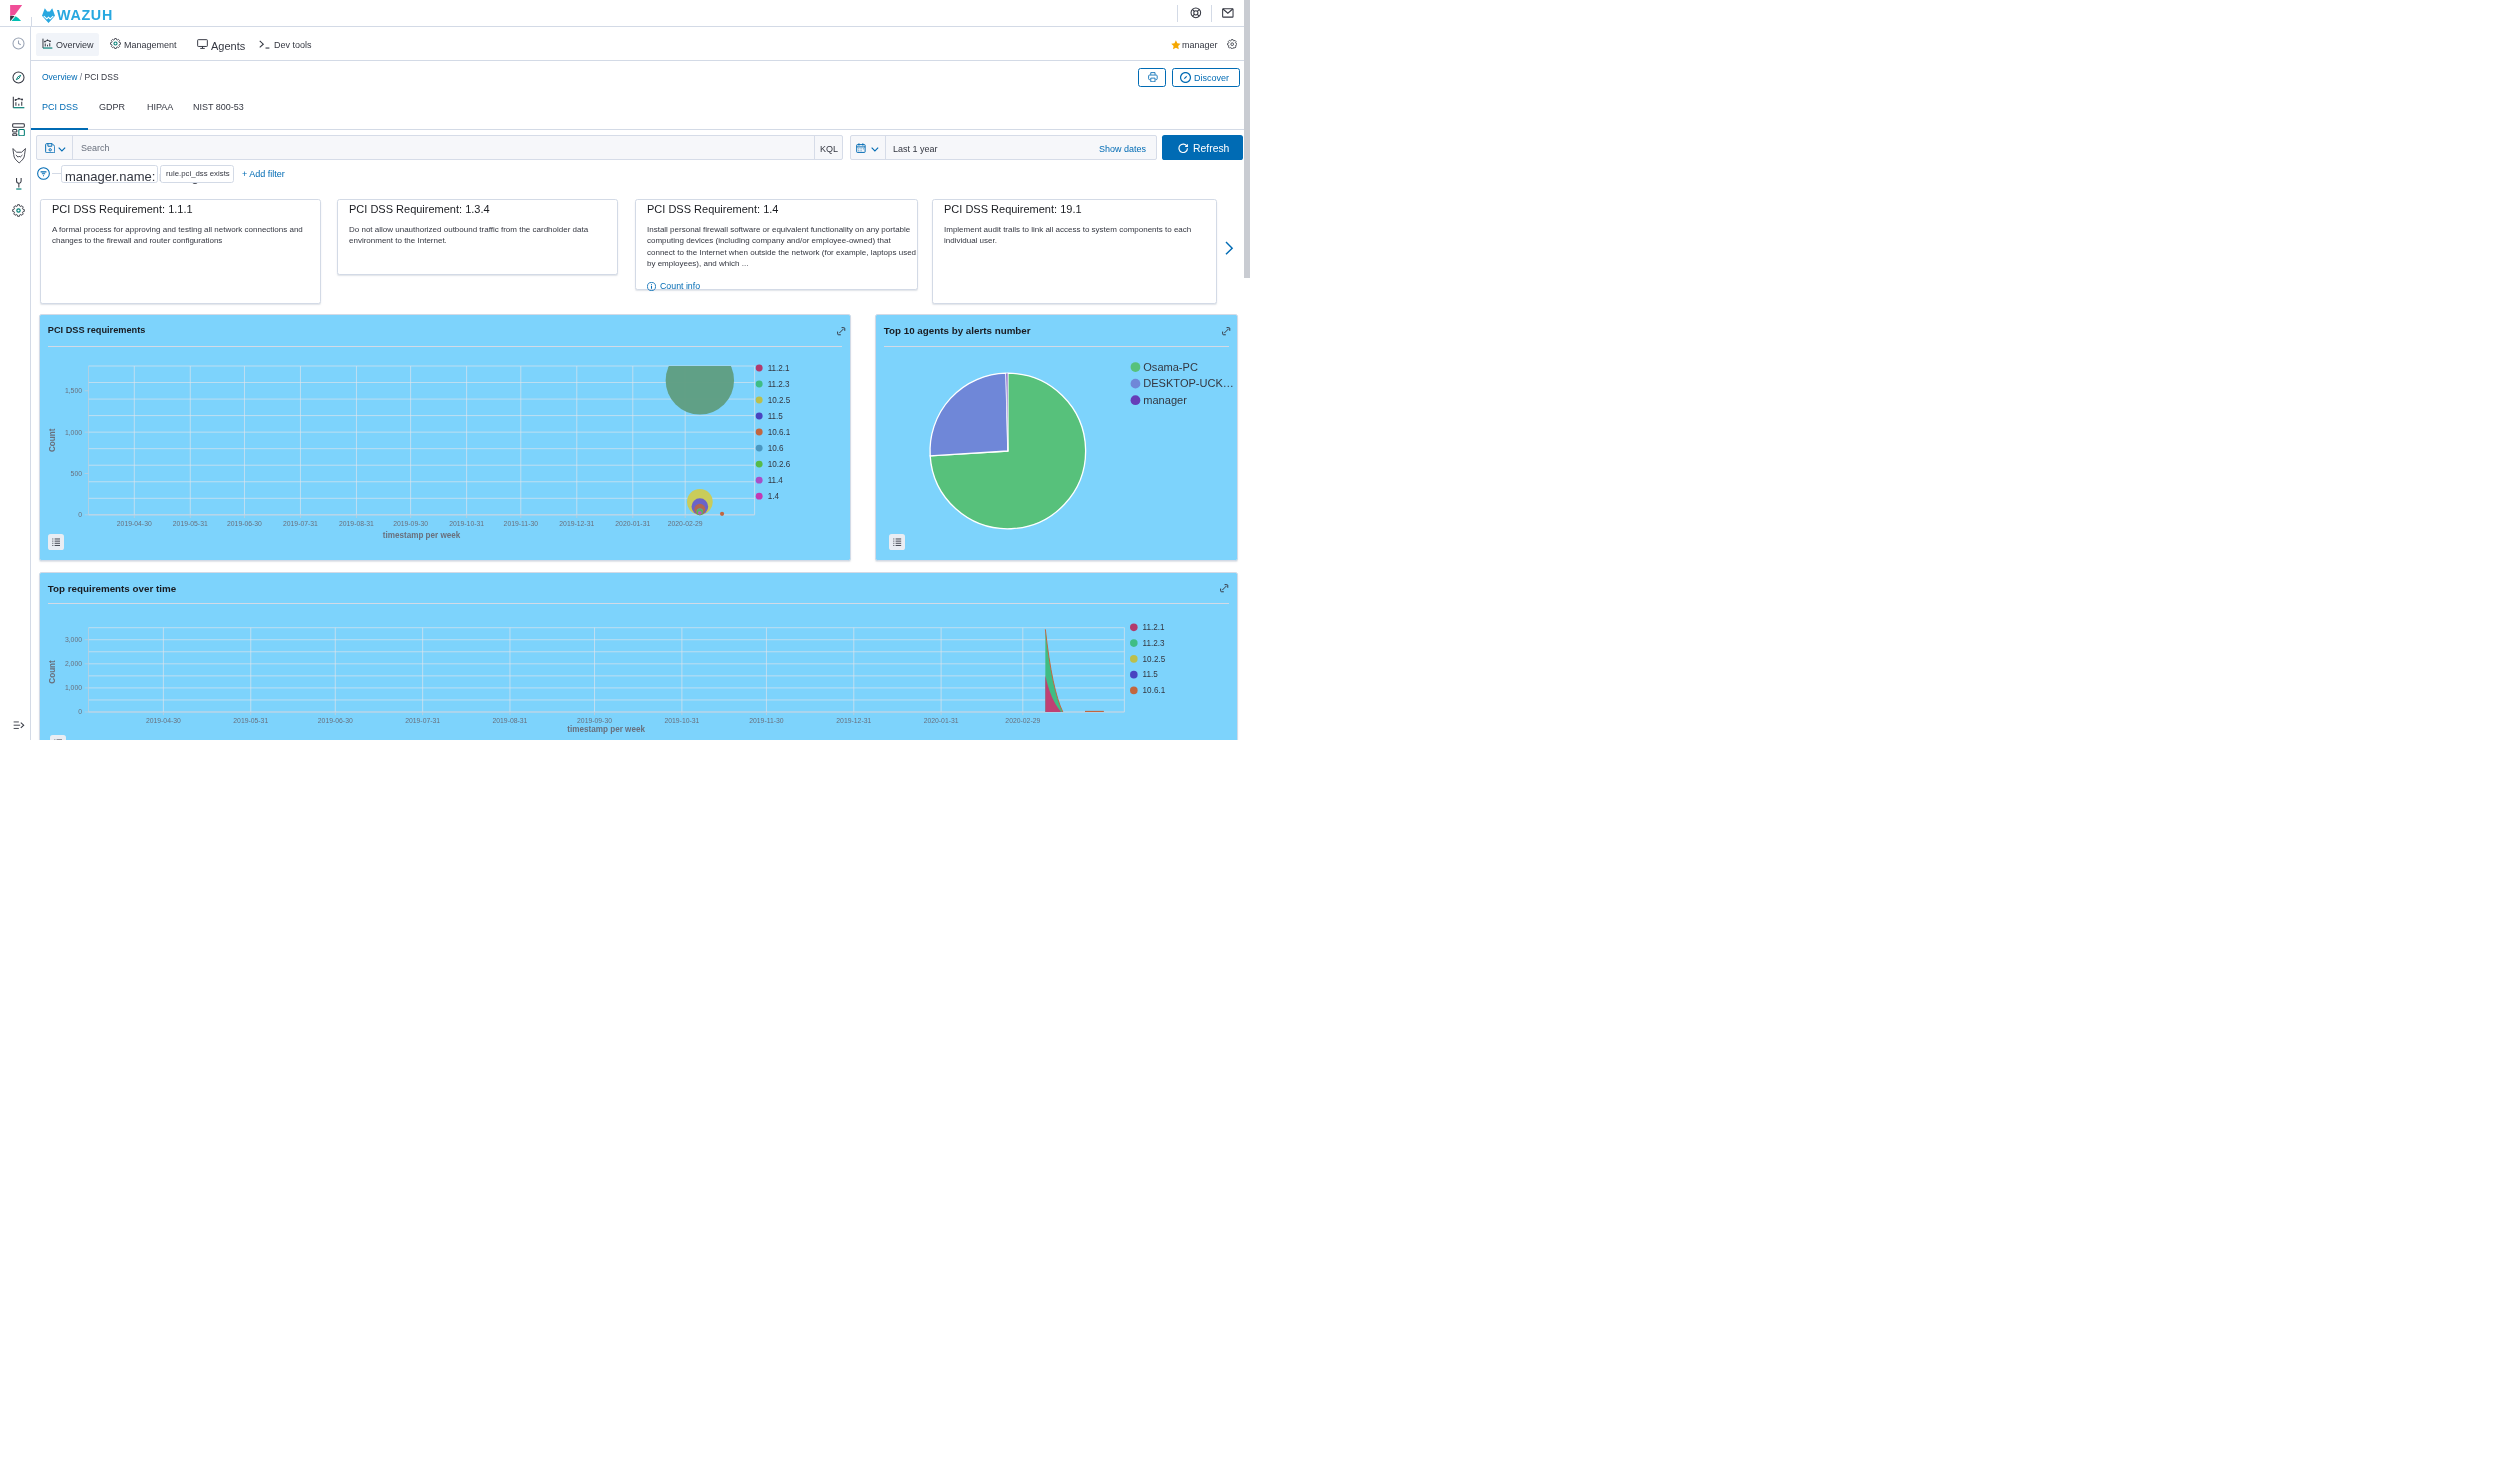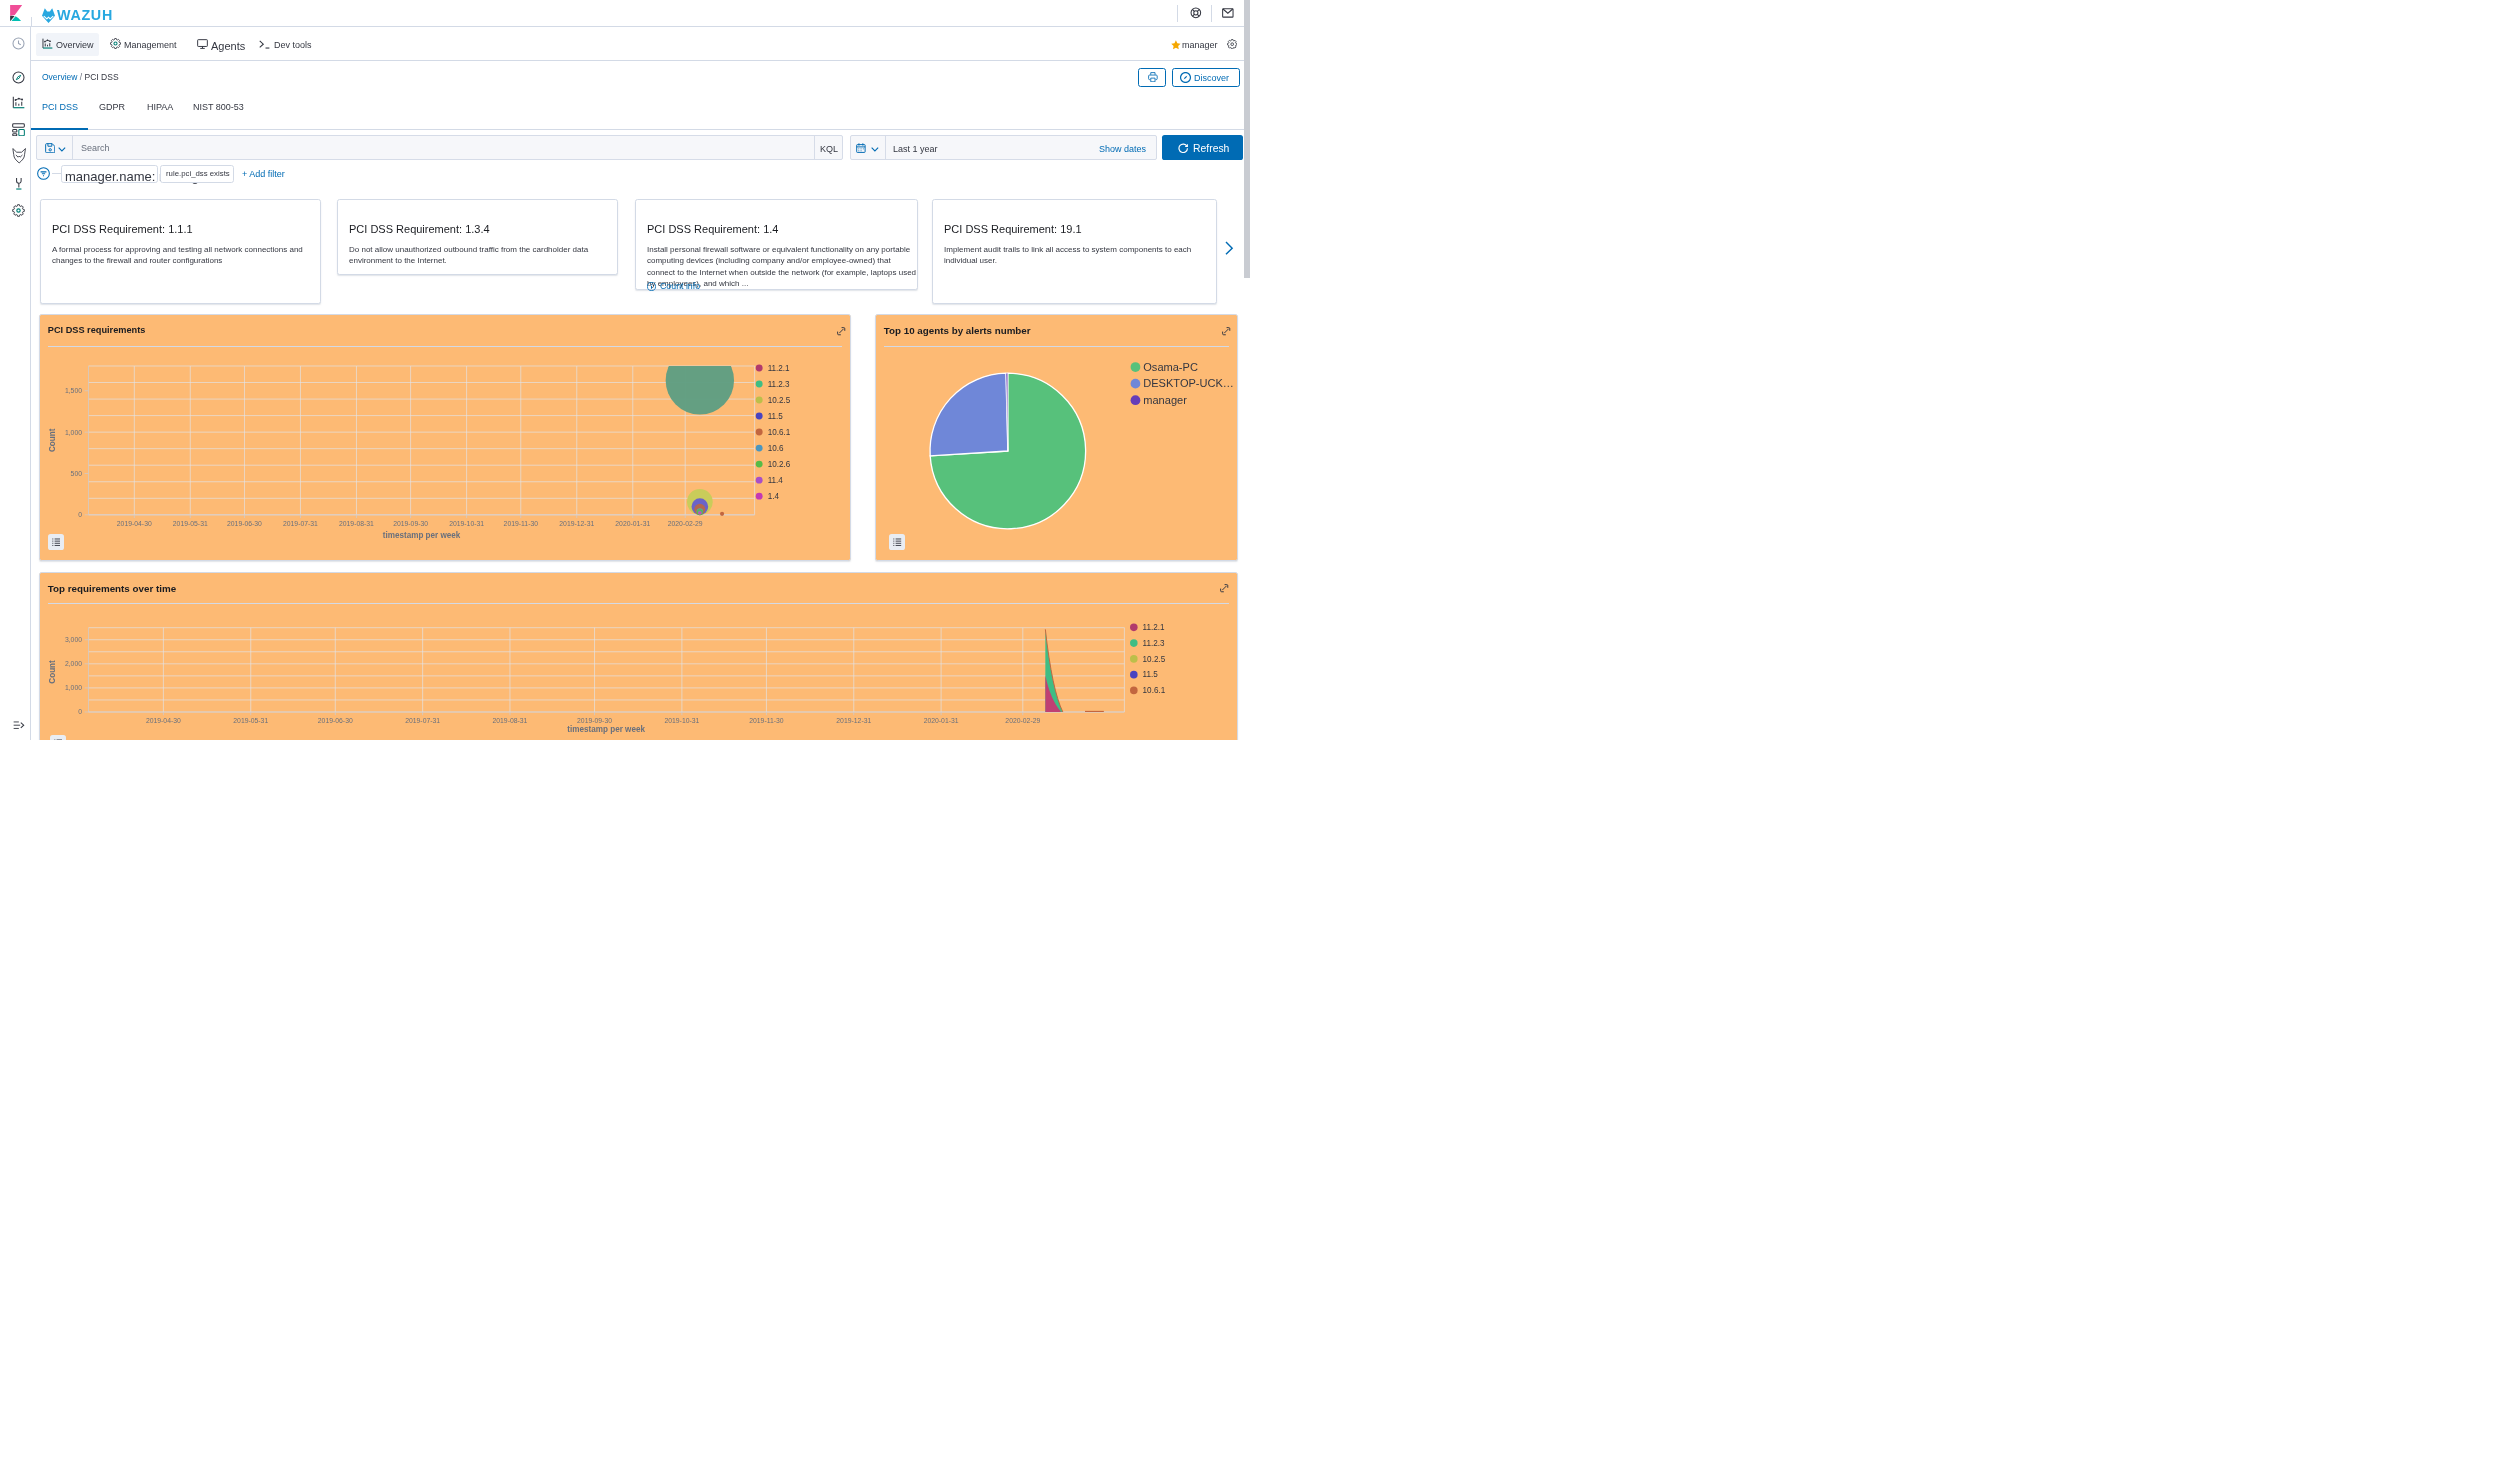--- a/index.html
+++ b/index.html
@@ -1,24 +1,24 @@
 <!DOCTYPE html>
 <html style="font-size:10.4px"><head>
 <meta charset="utf-8">
 <style>
   * { box-sizing: border-box; margin:0; padding:0; }
   html,body { width:1250px; height:740px; overflow:hidden; }
   body { font-family:"Liberation Sans", sans-serif; background:#fff; position:relative; color:#343741; }
   .abs { position:absolute; }
-  .panel { position:absolute; background:#fdba74; border:0.7px solid #d3dae6; border-radius:2.6px;
+  .panel { position:absolute; background:#7dd3fc; border:0.7px solid #d3dae6; border-radius:2.6px;
            box-shadow:0 1.3px 1.3px -0.7px rgba(152,162,179,.3);text-align:center; }
   .ptitle { position:absolute; left:7.8px; top:9.8px; font-size:9.8px; font-weight:bold; color:#1a1c21; }
   .psep { position:absolute; left:7.8px; right:7.8px; top:31px; border-top:0.7px solid #d3dae6; height:0; }
   .card { position:absolute; background:#fff; border:0.7px solid #d3dae6; border-radius:2.6px;
-          box-shadow:0 1.3px 1.3px -0.7px rgba(152,162,179,.3); padding:23px 11px; }
+          box-shadow:0 1.3px 1.3px -0.7px rgba(152,162,179,.3); padding:3px 11px; }
   .card h3 { font-size:11px; font-weight:normal; color:#1a1c21; margin:0 0 9px 0; letter-spacing:0; }
   .card p { font-size:8px; line-height:11.4px; color:#343741; white-space:nowrap; }
   .legbtn { position:absolute; width:16.3px; height:16.3px; background:#e9edf3; border-radius:2.6px; }
   .blue { color:#006BB4; }
   svg { display:block; }
   text { font-family:"Liberation Sans", sans-serif; }
 </style>
 </head>
 <body>
 

